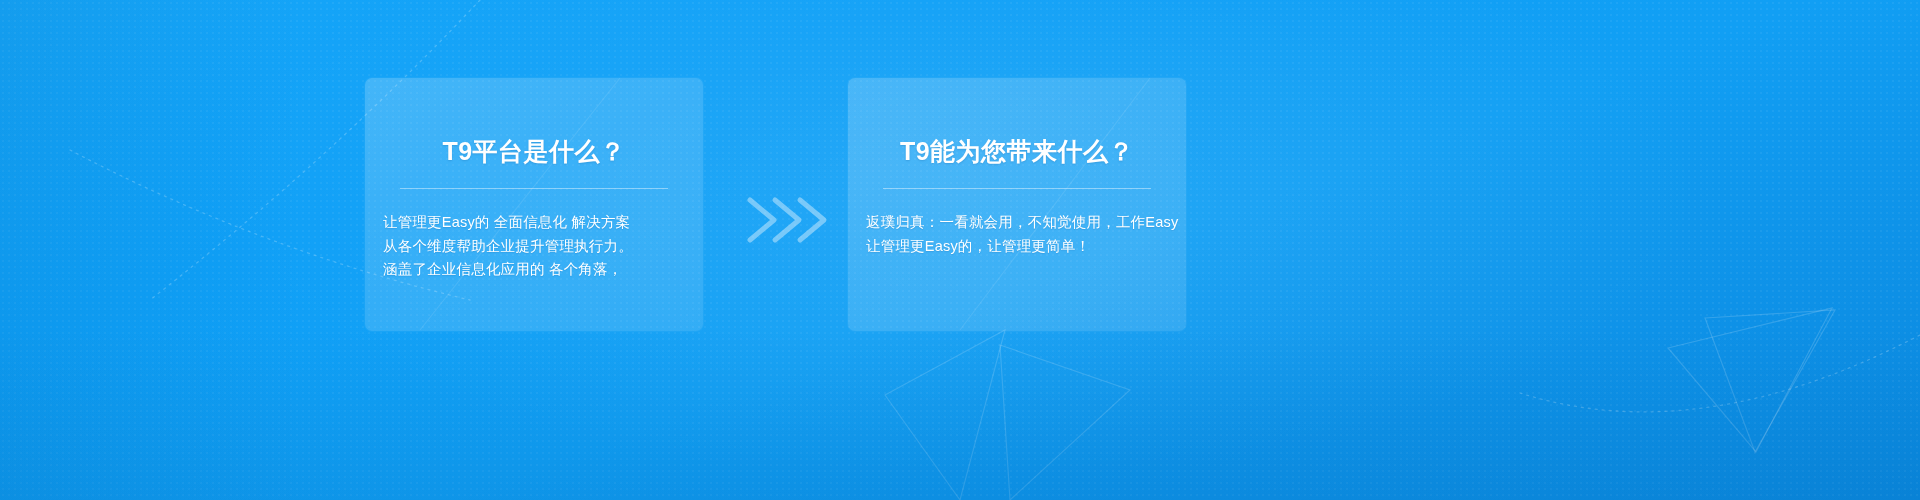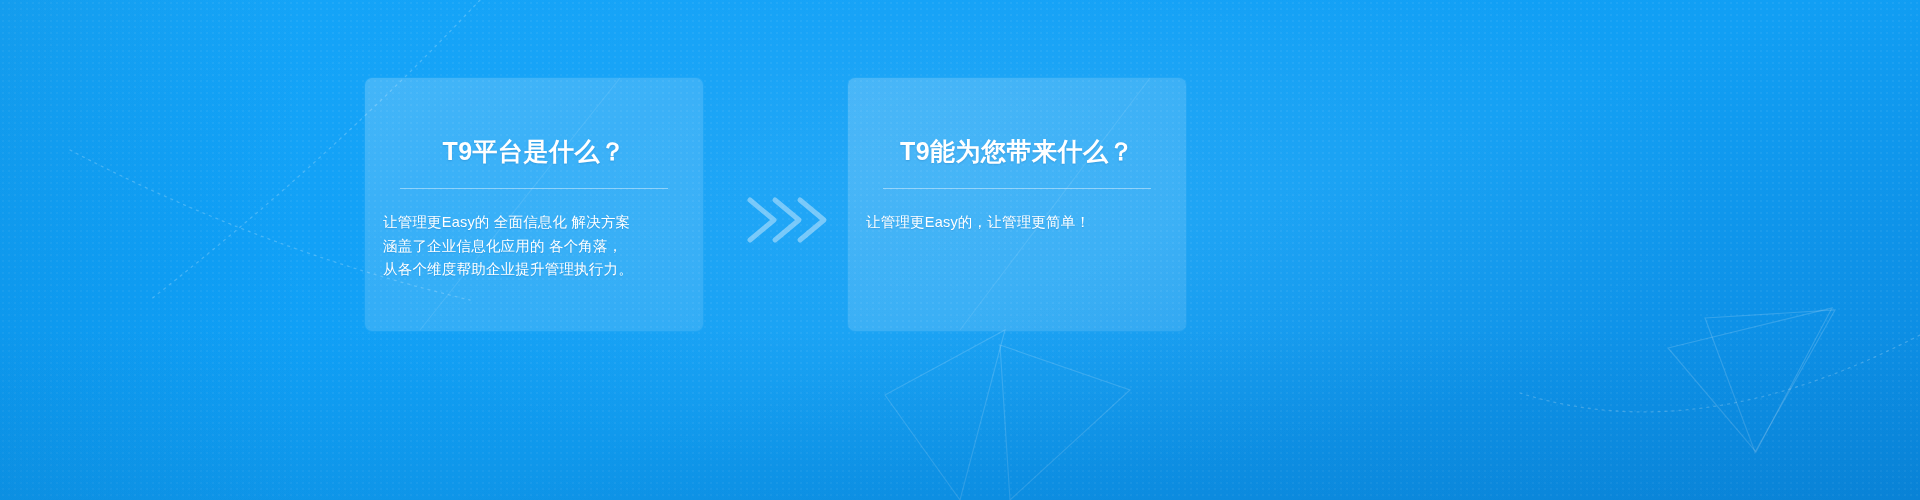--- a/index.html
+++ b/index.html
@@ -143,29 +143,30 @@
     </g>
   </svg>
 
   <div class="cards">
 
     <div class="card card-left">
       <div class="card-title">T9平台是什么？</div>
       <div class="card-rule"></div>
       <div class="card-body">
         <span class="line">让管理更Easy的 全面信息化 解决方案</span>
+        <span class="line">从各个维度帮助企业提升管理执行力。</span>
         <span class="line">涵盖了企业信息化应用的 各个角落，</span>
-        <span class="line">从各个维度帮助企业提升管理执行力。</span>
       </div>
     </div>
 
     <div class="card card-right">
       <div class="card-title">T9能为您带来什么？</div>
       <div class="card-rule"></div>
       <div class="card-body">
+        <span class="line">返璞归真：一看就会用，不知觉使用，工作Easy</span>
         <span class="line">让管理更Easy的，让管理更简单！</span>
       </div>
     </div>
 
   </div>
 
   <svg class="chevrons" width="92" height="64" viewBox="0 0 92 64" xmlns="http://www.w3.org/2000/svg">
     <g fill="none" stroke="rgba(255,255,255,0.40)" stroke-width="5" stroke-linecap="round" stroke-linejoin="round">
       <polyline points="6,12 30,32 6,52"></polyline>
       <polyline points="31,12 55,32 31,52"></polyline>

